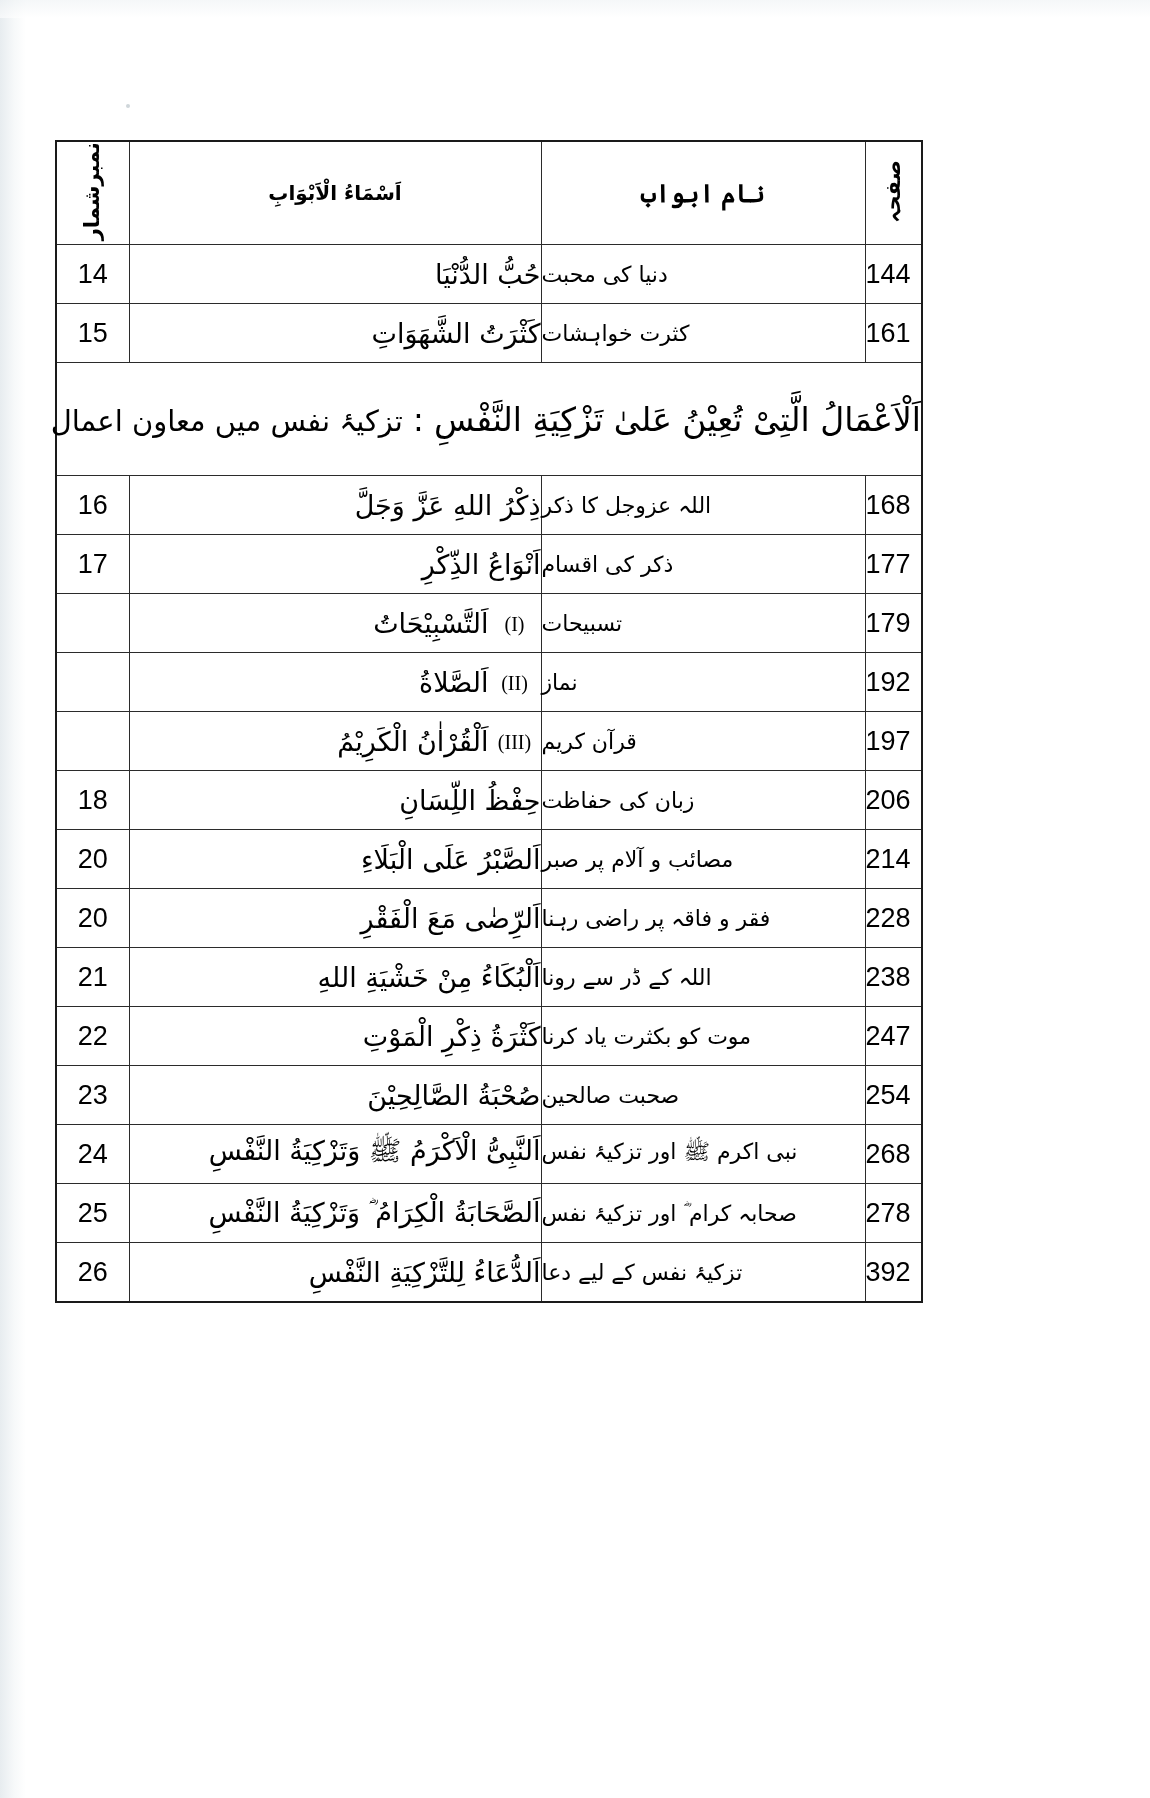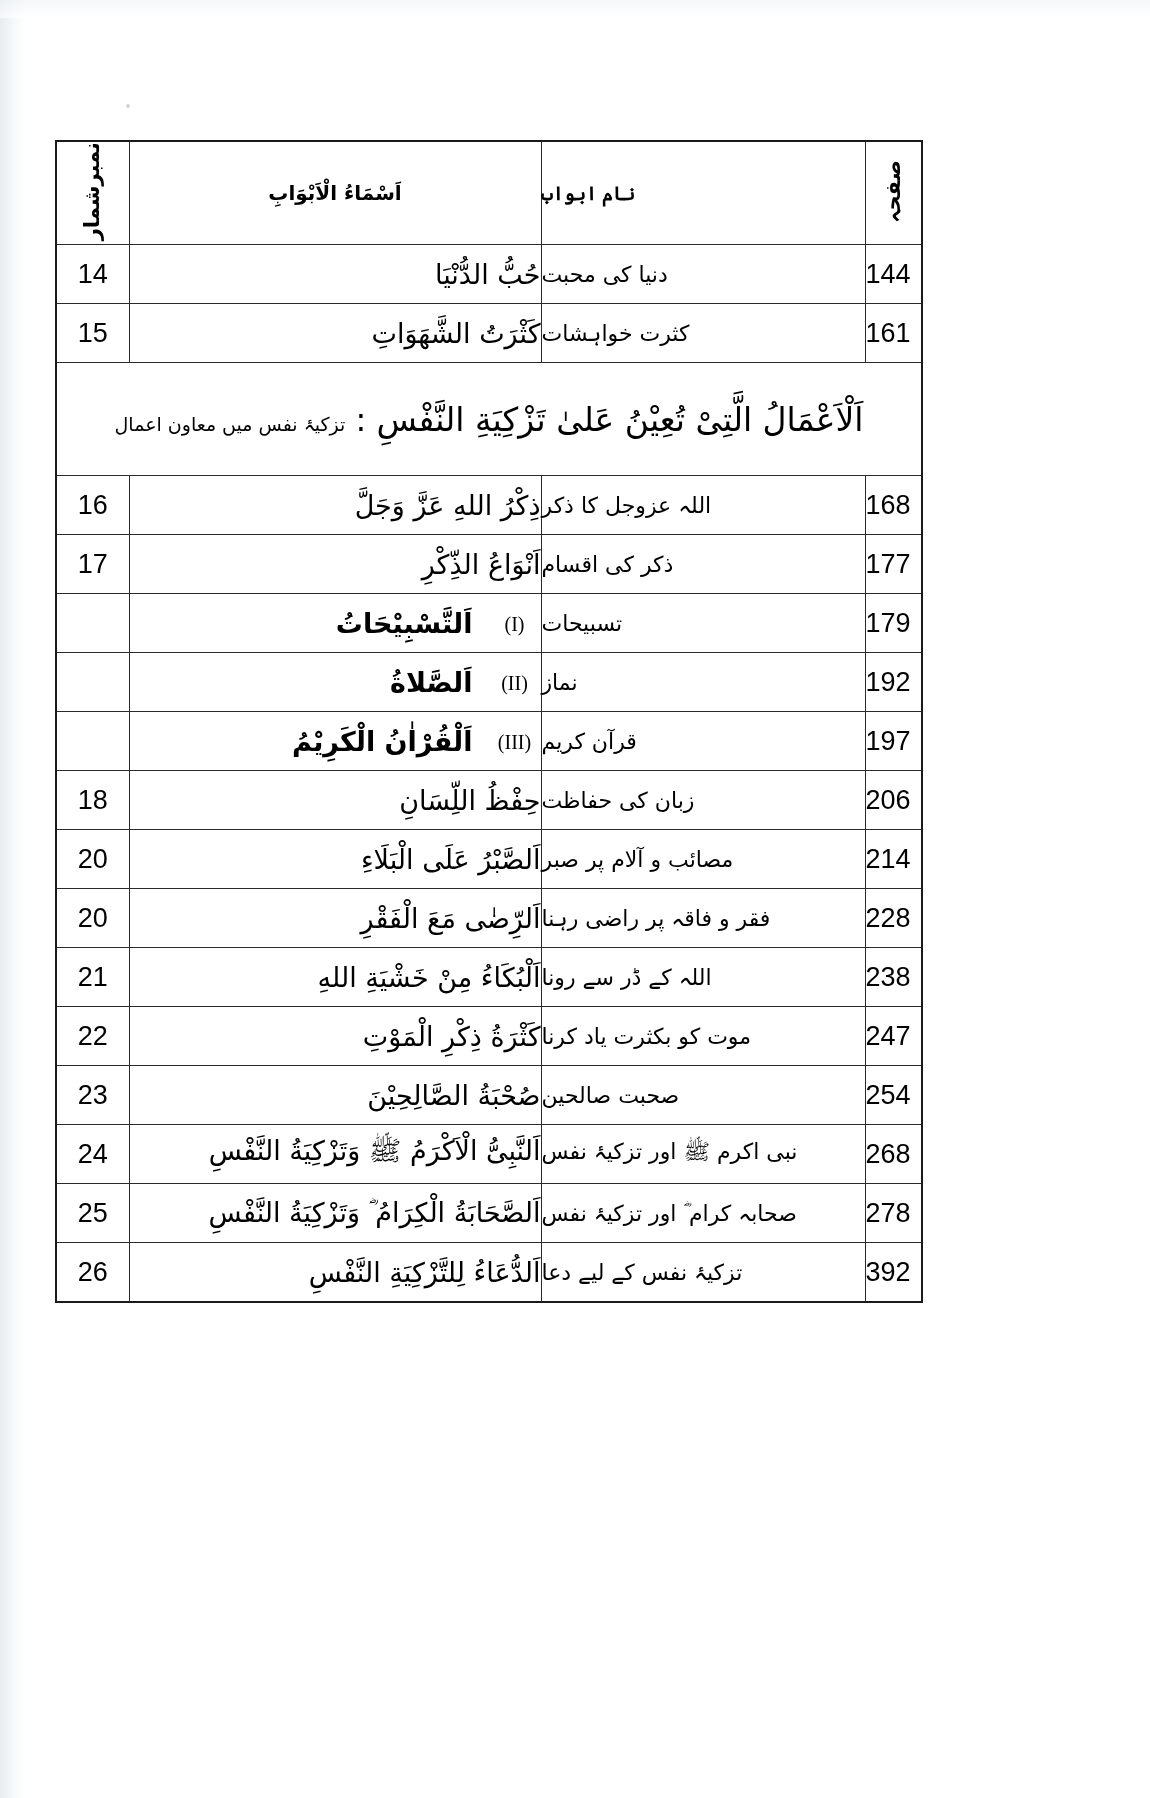--- a/index.html
+++ b/index.html
@@ -82,23 +82,23 @@
     white-space: nowrap;
     letter-spacing: 0;
   }
   .hdr-ar {
     font-size: 20px;
     font-family: "DejaVu Sans", sans-serif;
     letter-spacing: .5px;
     text-align: center;
   }
   .hdr-ur {
-    font-size: 19px;
-    font-family: Liberation Serif, serif;
-    text-align: left;
+    font-size: 25px;
+    font-family: Liberation Sans, sans-serif;
+    text-align: center;
   }
 
   
   .r-num {
     height: 58px;
     text-align: center;
     font-size: 27px;
     font-family: "Liberation Sans", sans-serif;
     direction: ltr;
   }
@@ -118,21 +118,21 @@
   }
   .r-ar .sub-mark {
     display: inline-block;
     min-width: 52px;
     text-align: center;
     font-size: 20px;
     font-family: "Liberation Serif", serif;
     direction: ltr;
     vertical-align: 2px;
   }
-  .r-ar .ar-text { margin-right: 16px; font-weight: bold; }
+  .r-ar .ar-text { margin-right: 0; }
   .r-ur {
     font-size: 22px;
     text-align: left;
     padding-left: 14px;
     font-family: "DejaVu Sans", sans-serif;
     white-space: nowrap;
     direction: rtl;
   }
   .r-pg {
     text-align: left;
@@ -149,21 +149,21 @@
   .section-band {
     height: 112px;
     text-align: center;
     font-size: 32px;
     font-family: "DejaVu Sans", sans-serif;
     letter-spacing: .5px;
     white-space: nowrap;
     padding: 8px 0;
   }
   .section-band .ar-part { font-size: 33px; }
-  .section-band .ur-part { font-size: 19px; }
+  .section-band .ur-part { font-size: 29px; }
 </style>
 </head>
 <body>
 
 <div class="scan-tint-left"></div>
 <div class="scan-tint-top"></div>
 <div class="speck" style="left:126px;top:104px;width:4px;height:4px;"></div>
 <div class="speck" style="left:556px;top:1018px;width:3px;height:5px;"></div>
 
 <div class="page">

